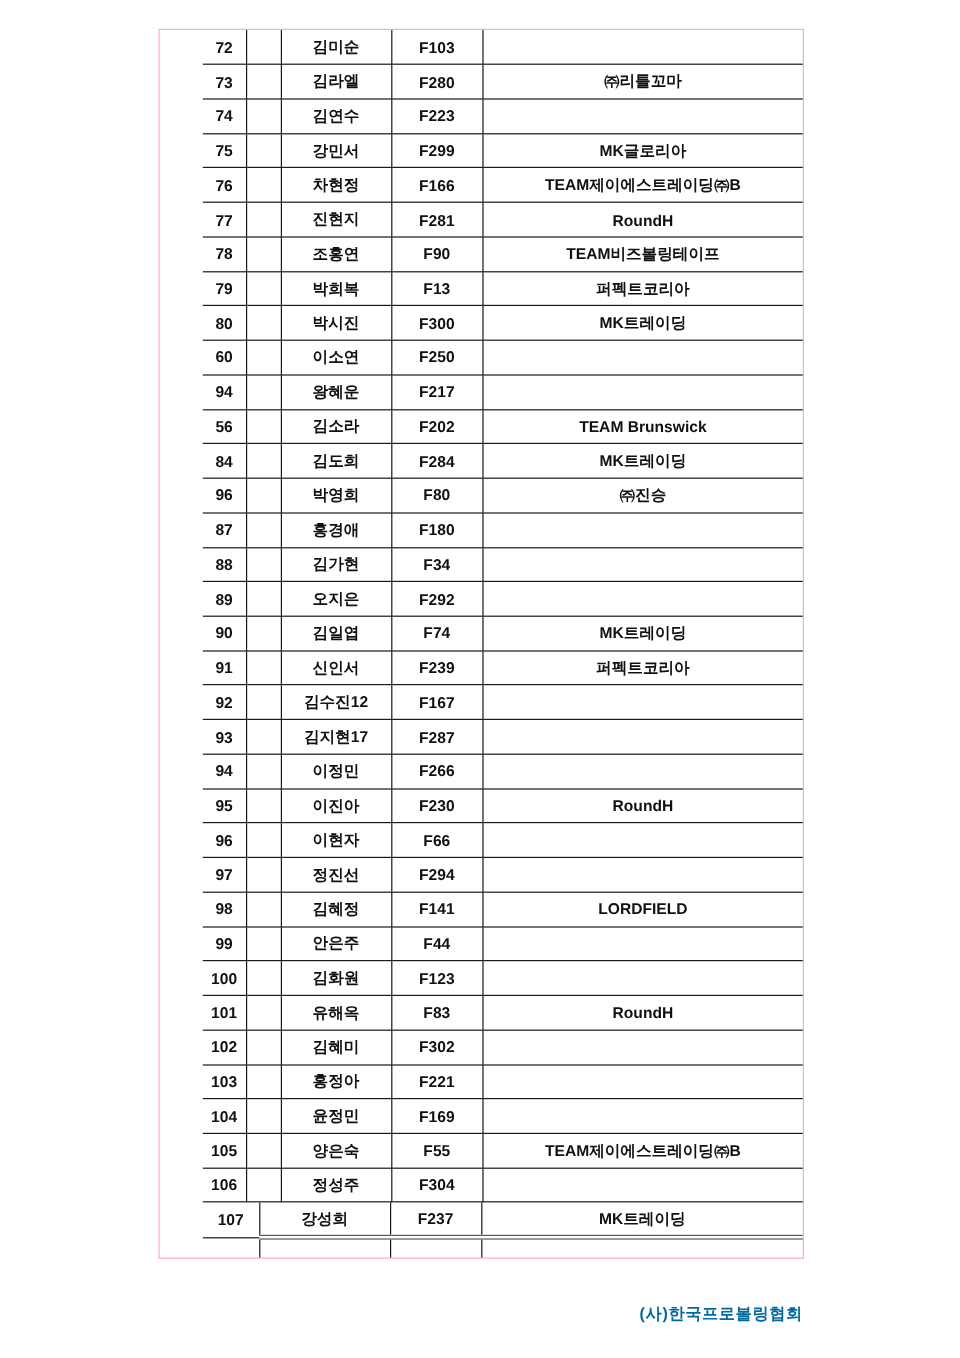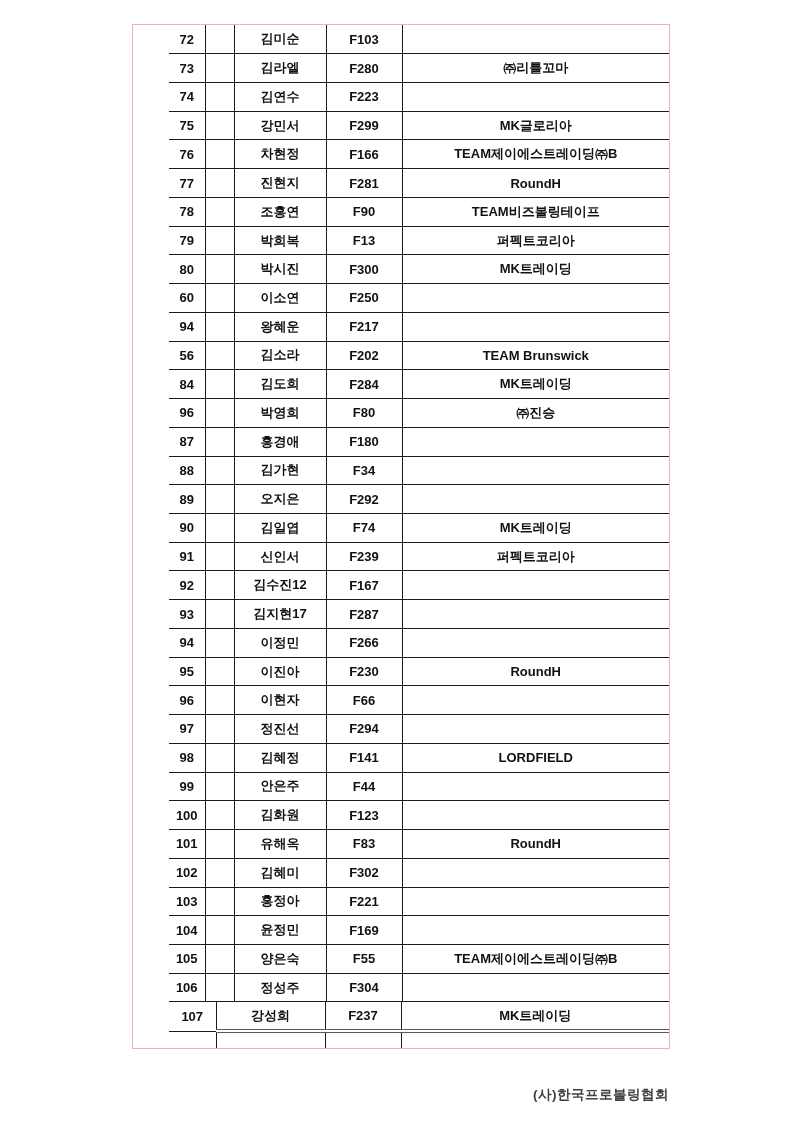--- a/index.html
+++ b/index.html
@@ -49,21 +49,21 @@
   #tbl-tail tr.tail-data td { border-bottom: 4px double #5a5a5a; }
   #tbl-tail tr.tail-data td:first-child { border-bottom: 1px solid #1a1a1a; margin-top: 26px; }
   #tbl-tail tr.empty-row { height: 17px; }
   #tbl-tail tr.empty-row td { border-bottom: none; }
   .footer-org {
     position: absolute;
     top: 1086px;
     right: 131px;
     font-weight: bold;
     font-size: 13.5px;
-    color: #404040;
+    color: #0369a1;
     letter-spacing: 0.5px;
   }
 </style>
 </head>
 <body>
 
 <div class="page">
 
   <div class="table-wrap">
     <table id="tbl-main">

